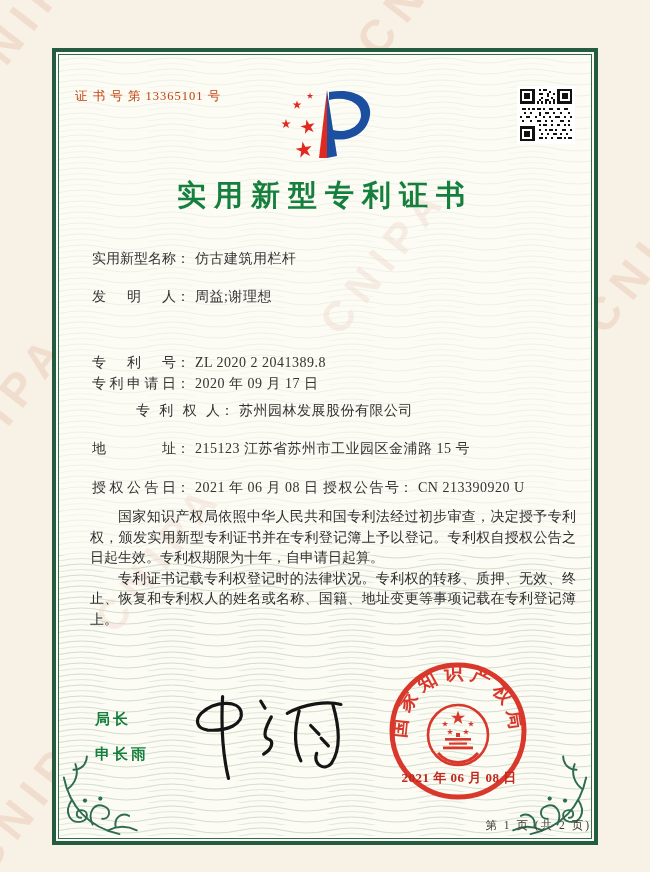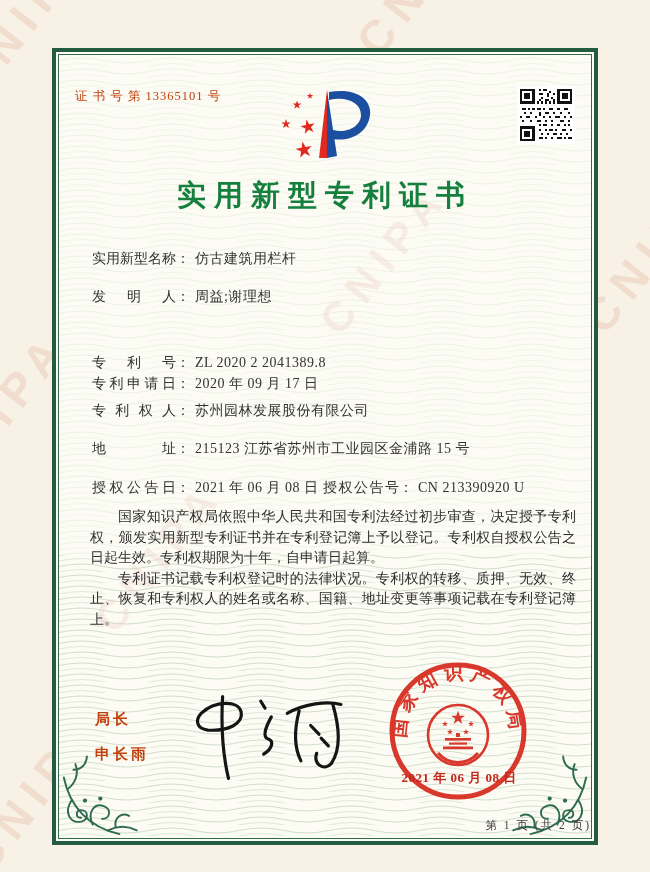--- a/index.html
+++ b/index.html
@@ -21,21 +21,21 @@
          font-weight:600;letter-spacing:8px;color:#15803d;}
   .frow{position:absolute;left:33px;font-size:14px;color:#333;white-space:nowrap;}
   .flabel{display:inline-block;width:84px;text-align:justify;text-align-last:justify;vertical-align:top;}
   .fcolon{display:inline-block;margin-right:5px;}
   .fvalue{letter-spacing:.5px;}
   .fpair2{position:absolute;left:231px;top:0;}
   .paras{position:absolute;left:31px;top:452px;width:486px;font-size:14px;line-height:20.5px;
          text-align:justify;color:#2f2f2f;}
   .paras p{margin:0;text-indent:2em;}
   .signoff{position:absolute;left:36px;top:646px;font-family:"Liberation Sans","DejaVu Sans",sans-serif;
-           font-weight:700;font-size:15px;letter-spacing:3px;color:#c2410c;line-height:35px;}
+           font-weight:700;font-size:15px;letter-spacing:3px;color:#15803d;line-height:35px;}
   .signature{position:absolute;left:129px;top:632px;transform:rotate(-2deg);}
   .seal{position:absolute;left:319px;top:596px;z-index:4;}
   .sealdate{position:absolute;left:334px;top:714px;width:132px;text-align:center;font-size:13px;
             color:#c4271c;letter-spacing:.5px;z-index:5;font-weight:600;}
   .footer{position:absolute;left:0;top:763px;width:100%;text-align:right;font-size:11.5px;
           letter-spacing:2px;color:#3c3c3c;}
   .orn{position:absolute;bottom:1px;z-index:2;}
   .orn.left{left:1px;}
   .orn.right{right:1px;transform:scaleX(-1);}
 </style>
@@ -142,21 +142,21 @@
         </div>
         <div class="frow" style="top:233px;">
           <span class="flabel">发明人</span><span class="fcolon">：</span><span class="fvalue">周益;谢理想</span>
         </div>
         <div class="frow" style="top:271px;margin-top:28px;">
           <span class="flabel">专利号</span><span class="fcolon">：</span><span class="fvalue">ZL 2020 2 2041389.8</span>
         </div>
         <div class="frow" style="top:320px;">
           <span class="flabel">专利申请日</span><span class="fcolon">：</span><span class="fvalue">2020 年 09 月 17 日</span>
         </div>
-        <div class="frow" style="top:347px;">
+        <div class="frow" style="top:347px;margin-left:44px;">
           <span class="flabel">专利权人</span><span class="fcolon">：</span><span class="fvalue">苏州园林发展股份有限公司</span>
         </div>
         <div class="frow" style="top:385px;">
           <span class="flabel">地址</span><span class="fcolon">：</span><span class="fvalue">215123 江苏省苏州市工业园区金浦路 15 号</span>
         </div>
         <div class="frow" style="top:424px;">
           <span class="flabel">授权公告日</span><span class="fcolon">：</span><span class="fvalue">2021 年 06 月 08 日</span>
           <span class="fpair2">
             <span class="flabel" style="width:76px;">授权公告号</span><span class="fcolon">：</span><span class="fvalue">CN 213390920 U</span>
           </span>

